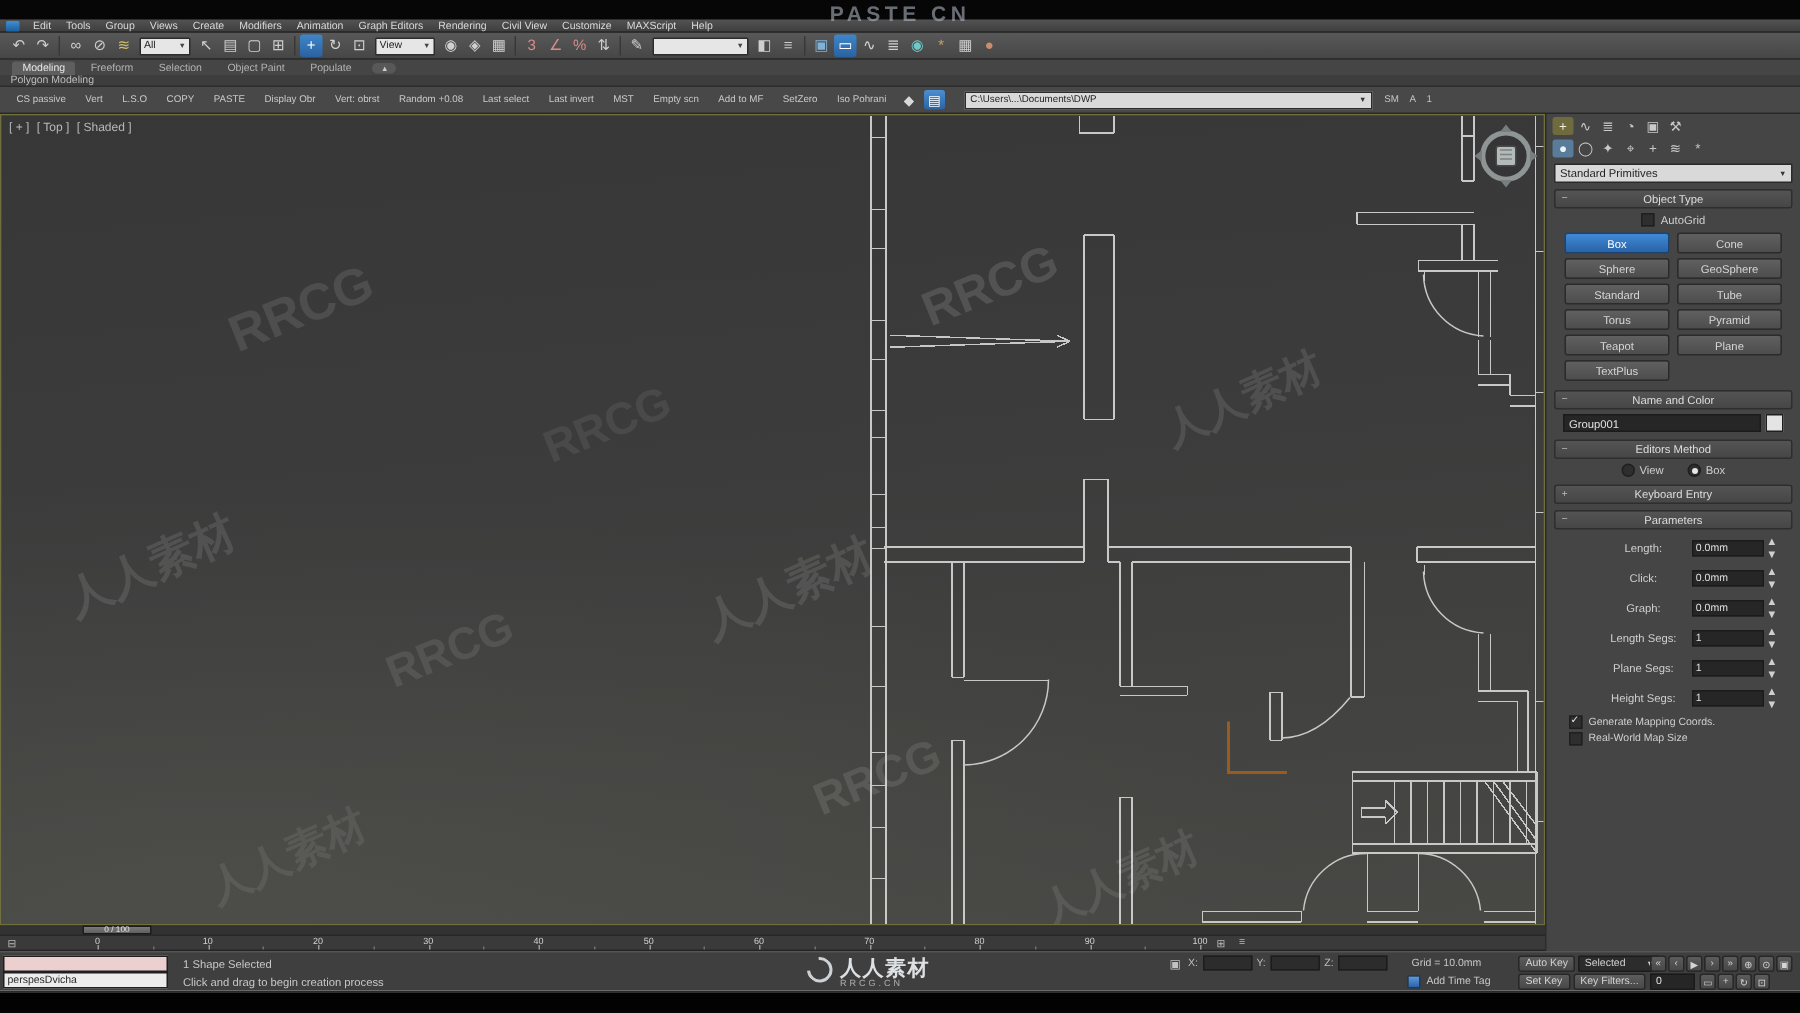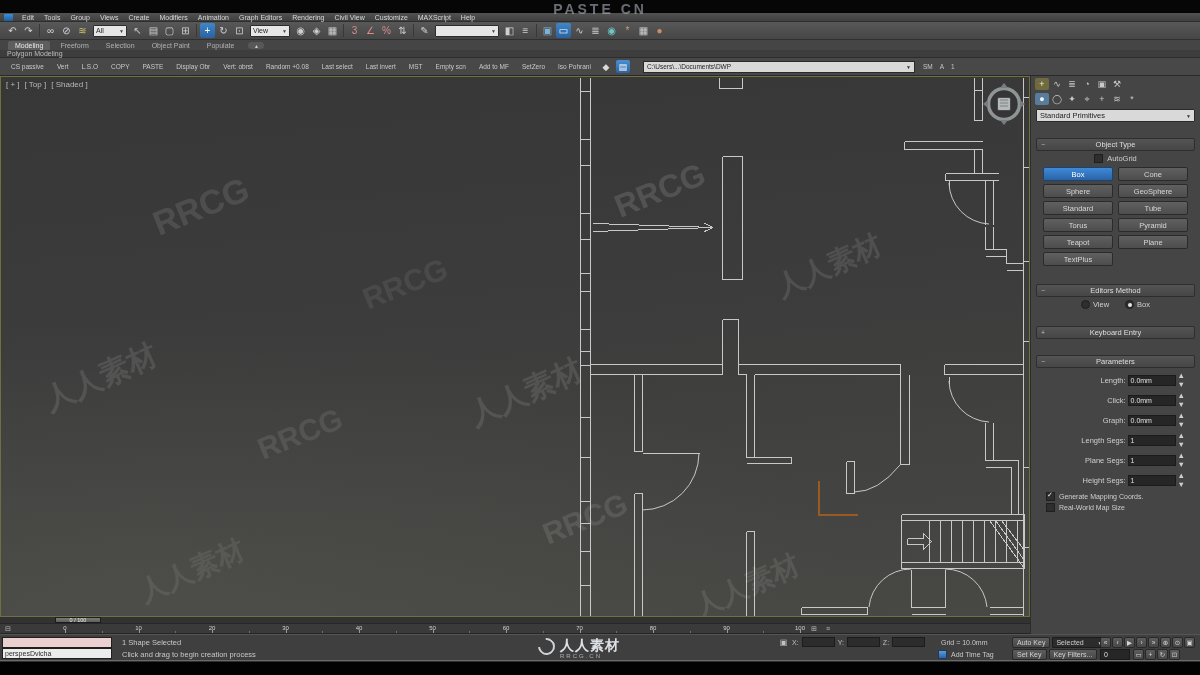--- a/index.html
+++ b/index.html
@@ -85,42 +85,42 @@
     border-left:1px solid #2c2c2c;box-sizing:border-box;font-size:8px}
   .ptabs{display:flex;gap:1px;padding:2px 2px 1px 4px}
   .ptab{width:14px;height:12px;display:flex;align-items:center;justify-content:center;font-size:9px;
     color:#c9c9c9;border-radius:2px}
   .ptab.tab-active{background:#6f6b3e;color:#f0f0d8}
   .ptab.cat-active{background:#587c99;color:#eaf2f8}
   .pdd{margin:3px 5px 0;height:13px;background:#d9d9d9;color:#1f1f1f;border:1px solid #2a2a2a;
     border-radius:1px;display:flex;justify-content:space-between;align-items:center;font-size:7.5px;
     padding:0 3px;box-sizing:border-box}
   .pdd .arr{font-size:5px;color:#333}
-  .rollout{margin:16px 5px 0}
+  .rollout{margin:4px 5px 0}
   .rhead{height:11px;background:linear-gradient(#545454,#464646);border:1px solid #2e2e2e;border-radius:2px;
     display:flex;align-items:center;justify-content:center;font-size:7.5px;color:#dedede;position:relative}
   .rhead .pm{position:absolute;left:4px;font-size:7px;color:#bbb}
   .agrow{display:flex;align-items:center;gap:4px;justify-content:center;font-size:7.5px;color:#cfcfcf;padding:3px 0 1px}
   .cb{width:7px;height:7px;border:1px solid #1f1f1f;background:#2e2e2e;position:relative;flex:0 0 auto}
   .cb.checked::after{content:"✓";position:absolute;left:0px;top:-2px;font-size:7px;color:#e8e8e8}
   .prim-grid{display:grid;grid-template-columns:1fr 1fr;gap:3px 5px;padding:3px 7px 2px}
   .prim{height:12px;background:linear-gradient(#606060,#4d4d4d);border:1px solid #2b2b2b;border-radius:2px;
     color:#d6d6d6;display:flex;align-items:center;justify-content:center;font-size:7.5px}
   .prim.active{background:linear-gradient(#3f8ad8,#2a63a6);border-color:#1d4470;color:#fff}
   .namerow{display:flex;gap:3px;padding:3px 6px 1px;align-items:center}
   .nf{flex:1;height:12px;background:#262626;border:1px solid #1b1b1b;color:#e0e0e0;font-size:7.5px;
     display:flex;align-items:center;padding:0 3px;box-sizing:border-box}
   .swatch{width:12px;height:12px;background:#e4e4e4;border:1px solid #1f1f1f;box-sizing:border-box}
   .radios{display:flex;justify-content:center;gap:16px;padding:3px 0 1px;font-size:7.5px;color:#cfcfcf}
   .radio{display:flex;align-items:center;gap:3px}
   .rdot{width:7px;height:7px;border-radius:50%;border:1px solid #1f1f1f;background:#2e2e2e;position:relative}
   .rdot.sel::after{content:"";position:absolute;inset:1.5px;border-radius:50%;background:#e6e6e6}
   .prow{display:flex;align-items:center;justify-content:flex-end;gap:2px;padding:1px 10px 1px 0;
     font-size:7.5px;color:#cfcfcf}
-  .prow .lbl{width:60px;text-align:right;white-space:nowrap}
+  .prow .lbl{width:60px;text-align:center;white-space:nowrap}
   .pfield{width:48px;height:11px;background:#262626;border:1px solid #1b1b1b;color:#e0e0e0;
     display:flex;align-items:center;padding:0 2px;font-size:7px;box-sizing:border-box}
   .spin{display:flex;flex-direction:column}
   .cbrow{display:flex;align-items:center;gap:4px;font-size:7px;color:#cfcfcf;padding:2px 0 0 10px}
   .pgap{height:2px}
 
   
   .statusbar{position:absolute;left:0;top:634px;width:1200px;height:27px;background:#3f3f3f;
     border-top:1px solid #555;border-bottom:1px solid #6a6a6a;box-sizing:border-box;font-size:7.5px;color:#c8c8c8}
   .listener-in{position:absolute;left:2px;top:2px;width:110px;height:11px;background:#ecd0d0;border:1px solid #1f1f1f;box-sizing:border-box}
@@ -532,20 +532,30 @@
           <div class="prim">Standard</div>
           <div class="prim">Tube</div>
           <div class="prim">Torus</div>
           <div class="prim">Pyramid</div>
           <div class="prim">Teapot</div>
           <div class="prim">Plane</div>
           <div class="prim">TextPlus</div>
         </div>
     </div>
 
+    <div class="rollout">
+      <div class="rhead">
+        <span class="pm">−</span>
+        <span>Name and Color</span>
+      </div>
+      <div class="namerow">
+        <div class="nf">Group001</div>
+        <div class="swatch"></div>
+      </div>
+    </div>
 
     <div class="rollout">
       <div class="rhead">
         <span class="pm">−</span>
         <span>Editors Method</span>
       </div>
       <div class="radios" id="radios">
           <div class="radio">
             <div class="rdot"></div>
             <div>View</div>

